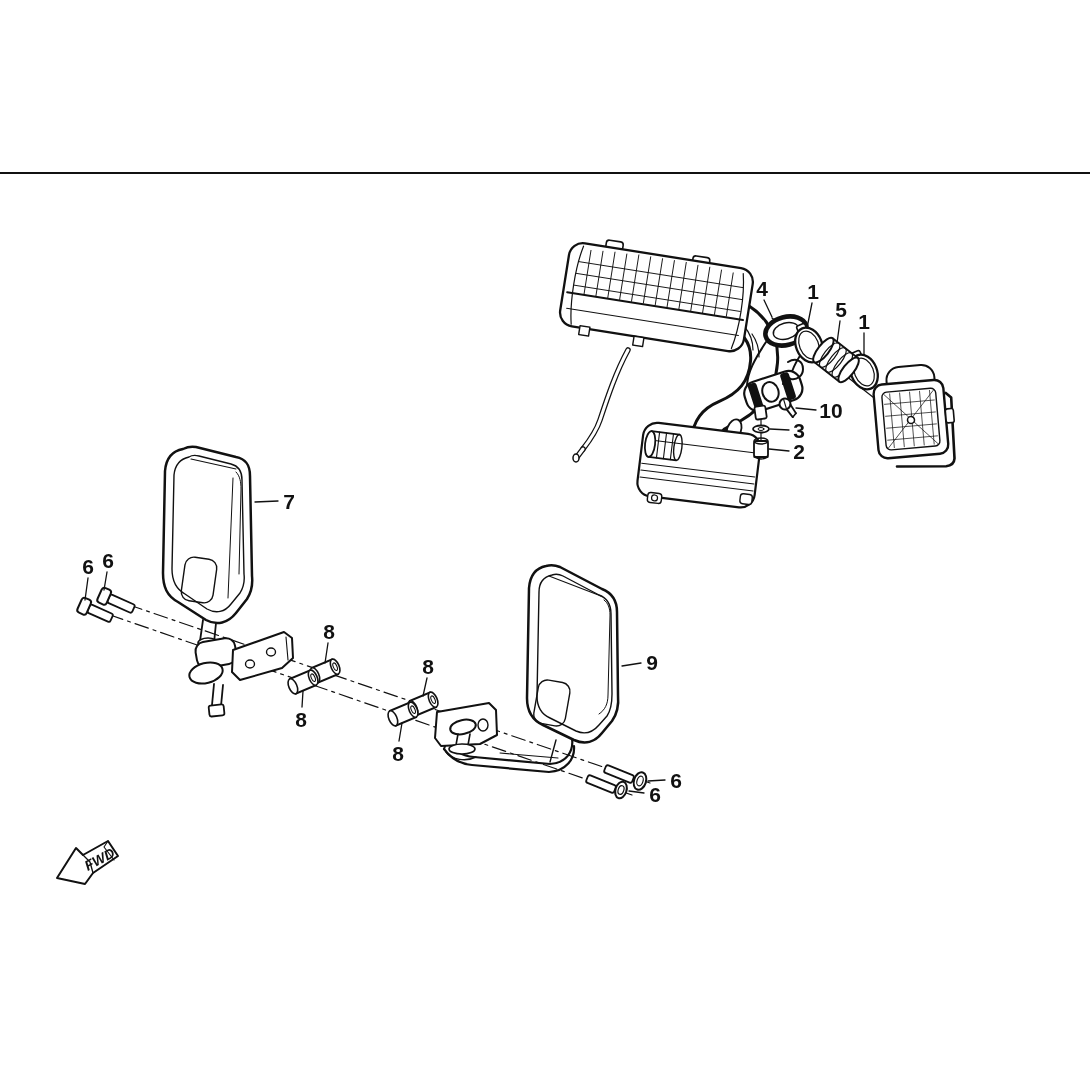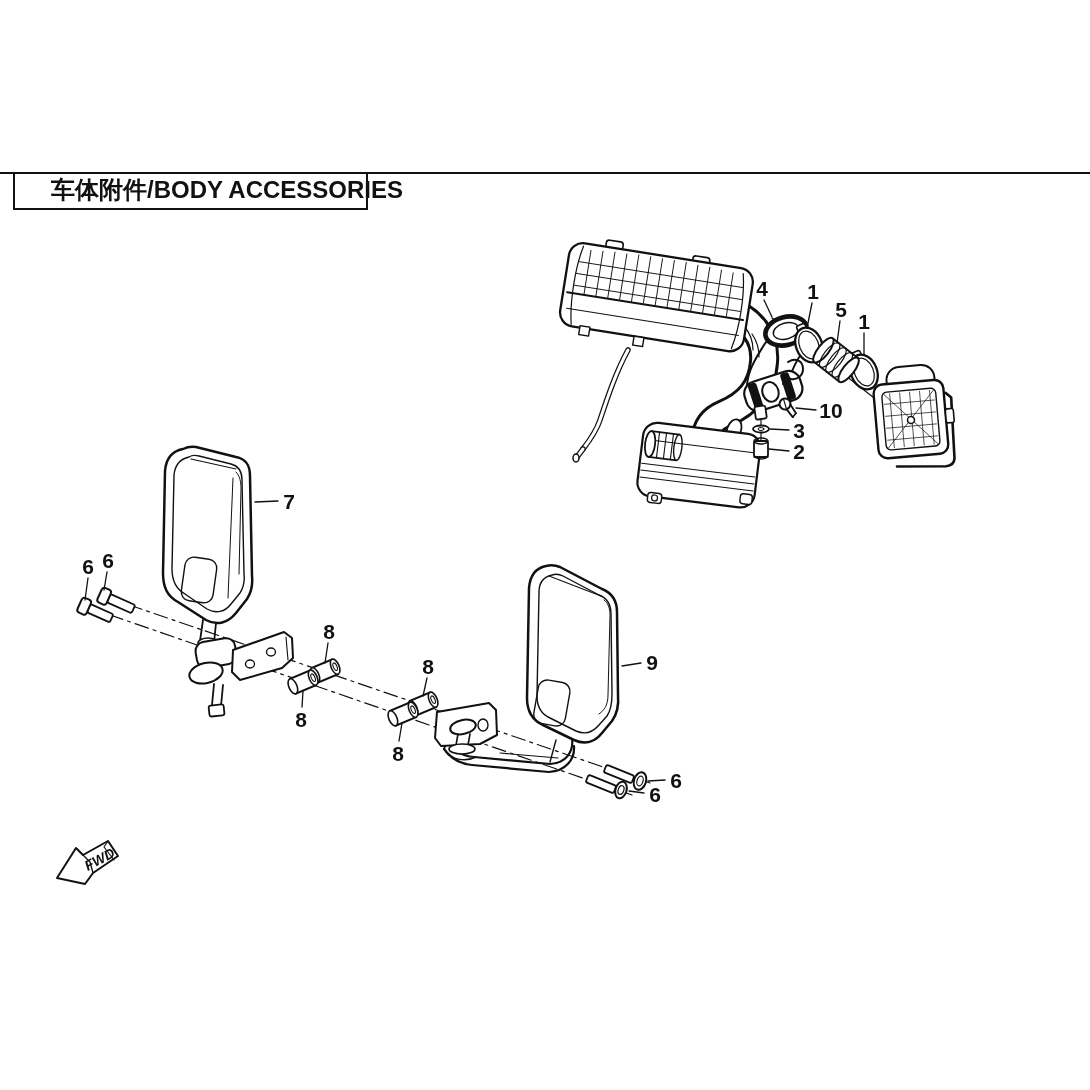--- a/index.html
+++ b/index.html
@@ -368,17 +368,14 @@
         <line x1="665" y1="780" x2="648" y2="781" stroke="#111111" stroke-width="1.3"></line>
         <text class="callout" x="676" y="788">6</text>
       </g>
       <g>
         <line x1="644" y1="793" x2="629" y2="791" stroke="#111111" stroke-width="1.3"></line>
         <text class="callout" x="655" y="802">6</text>
       </g>
     </svg>
 
   <div class="top-rule"></div>
-  <div class="title-box">
-    <span class="title-text">车体附件/BODY ACCESSORIES</span>
-  </div>
 
 </div>
 
 </body></html>

